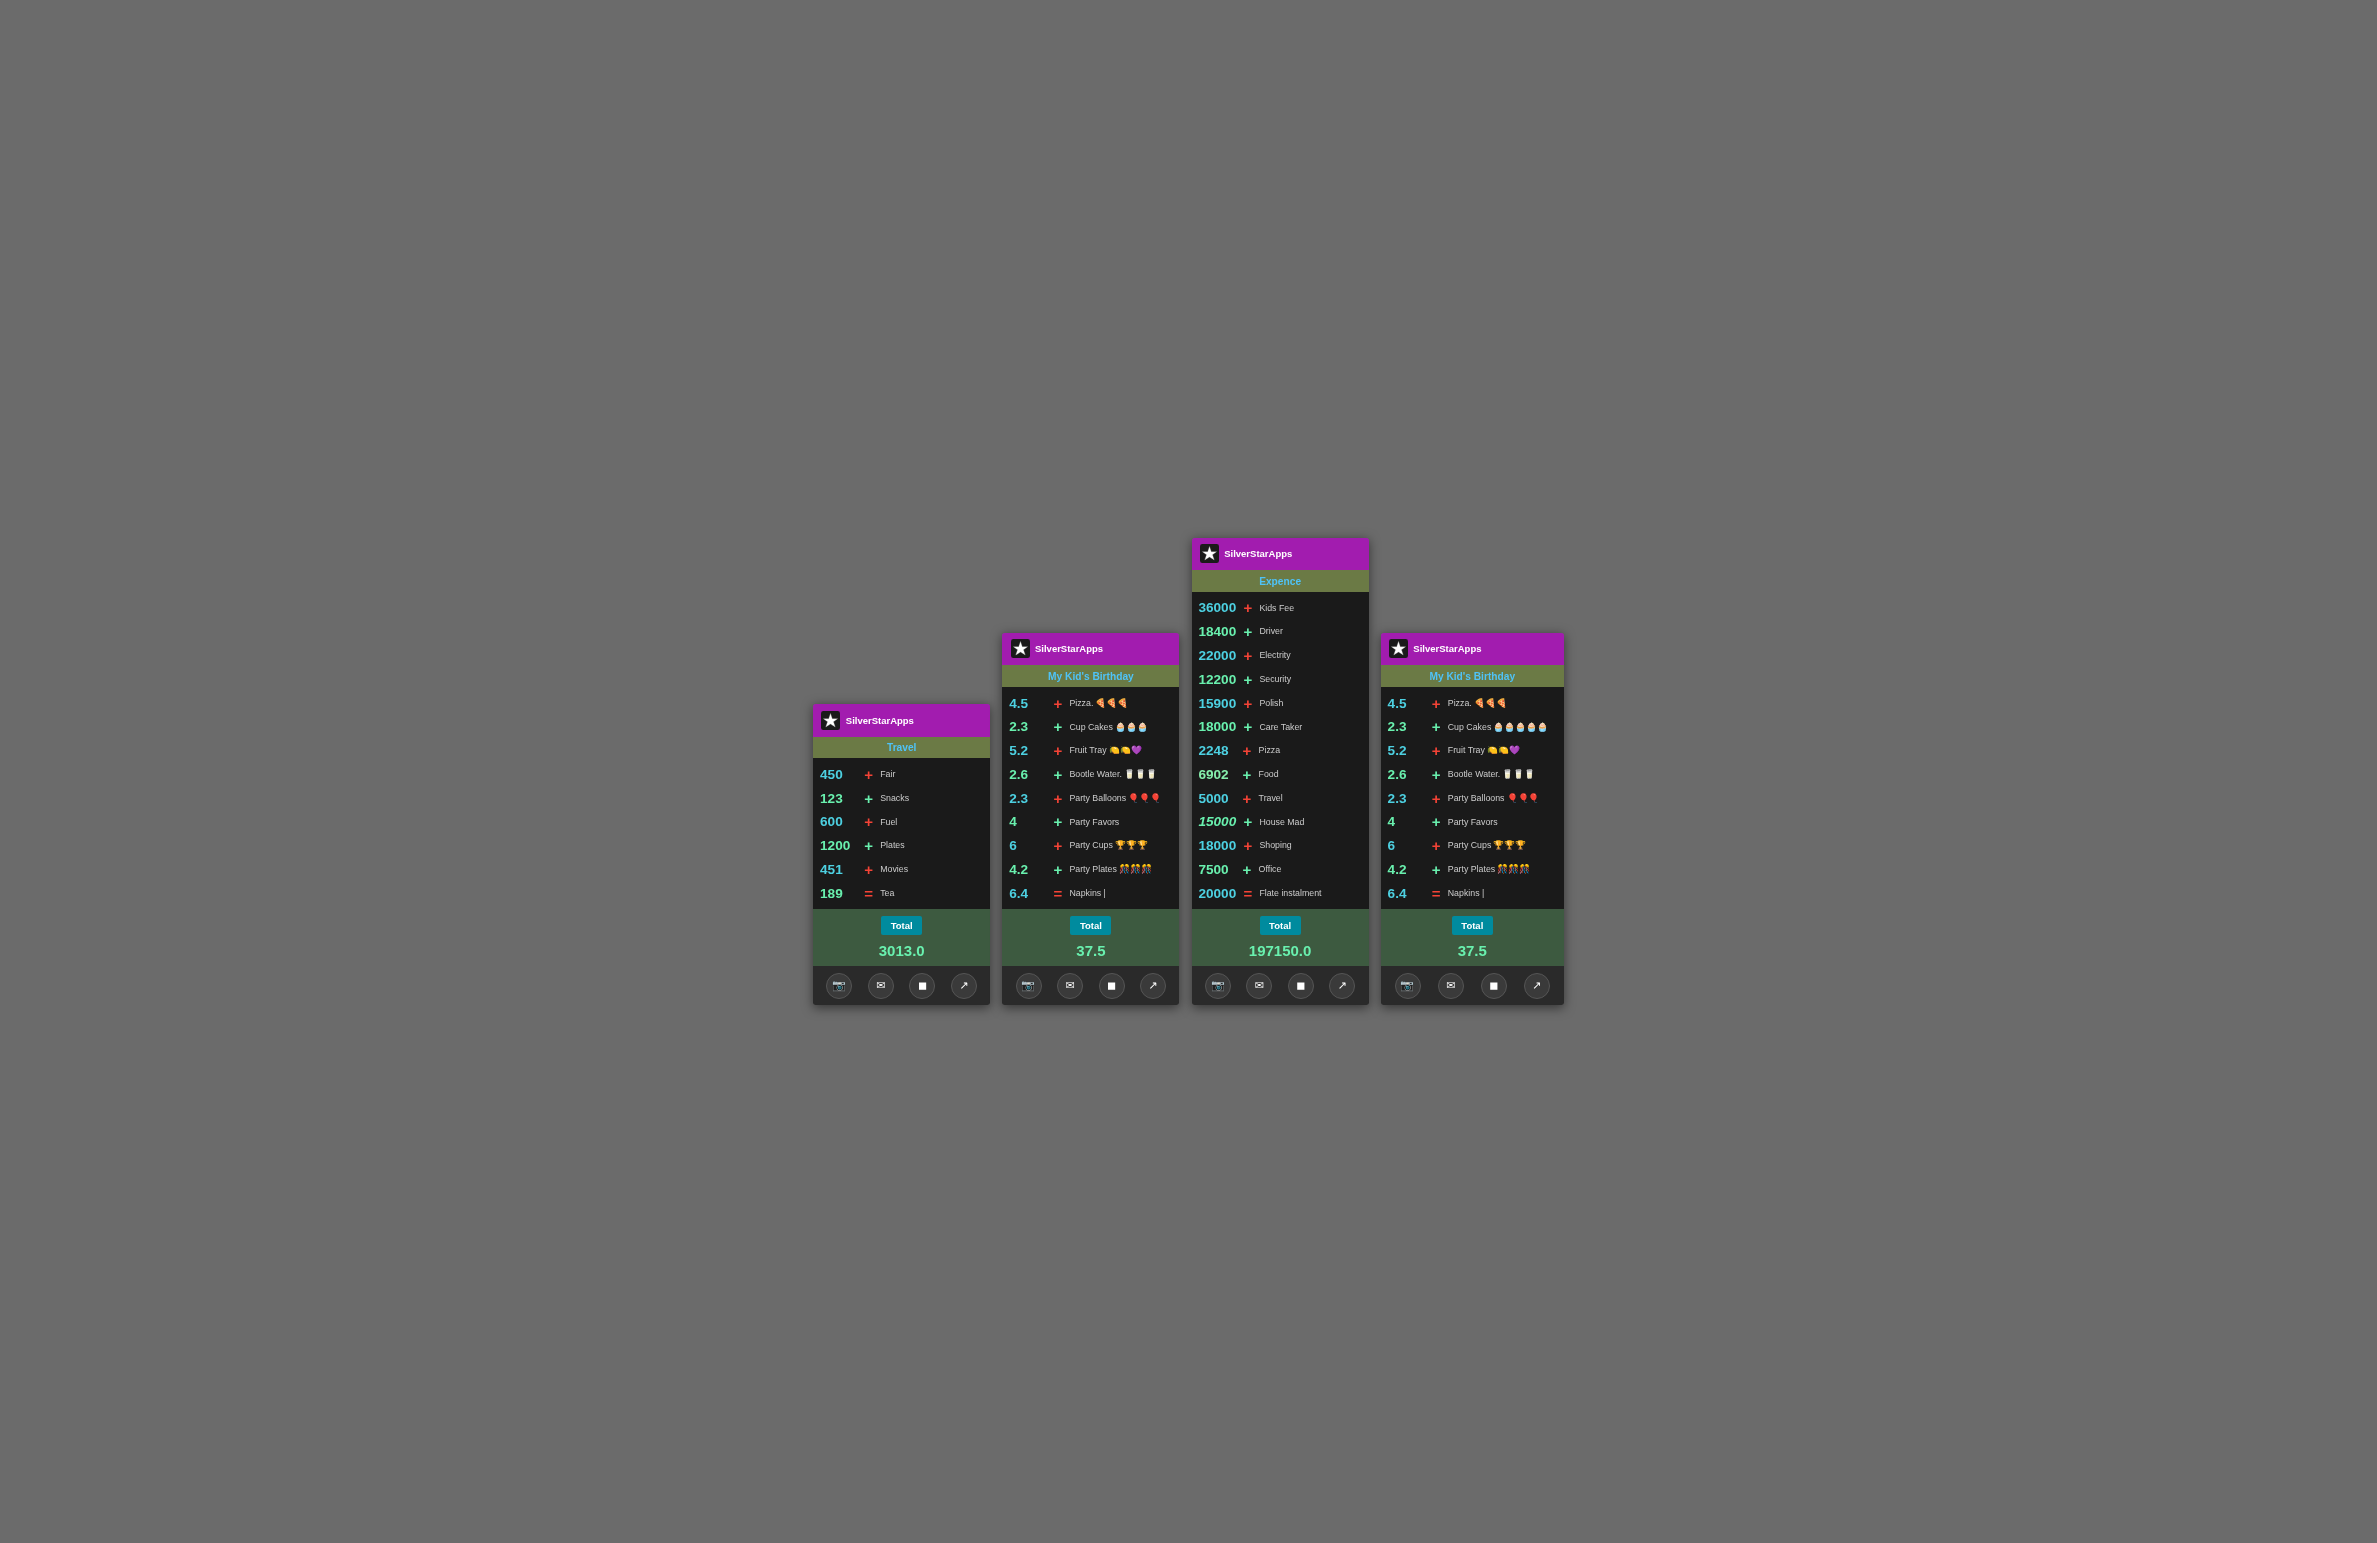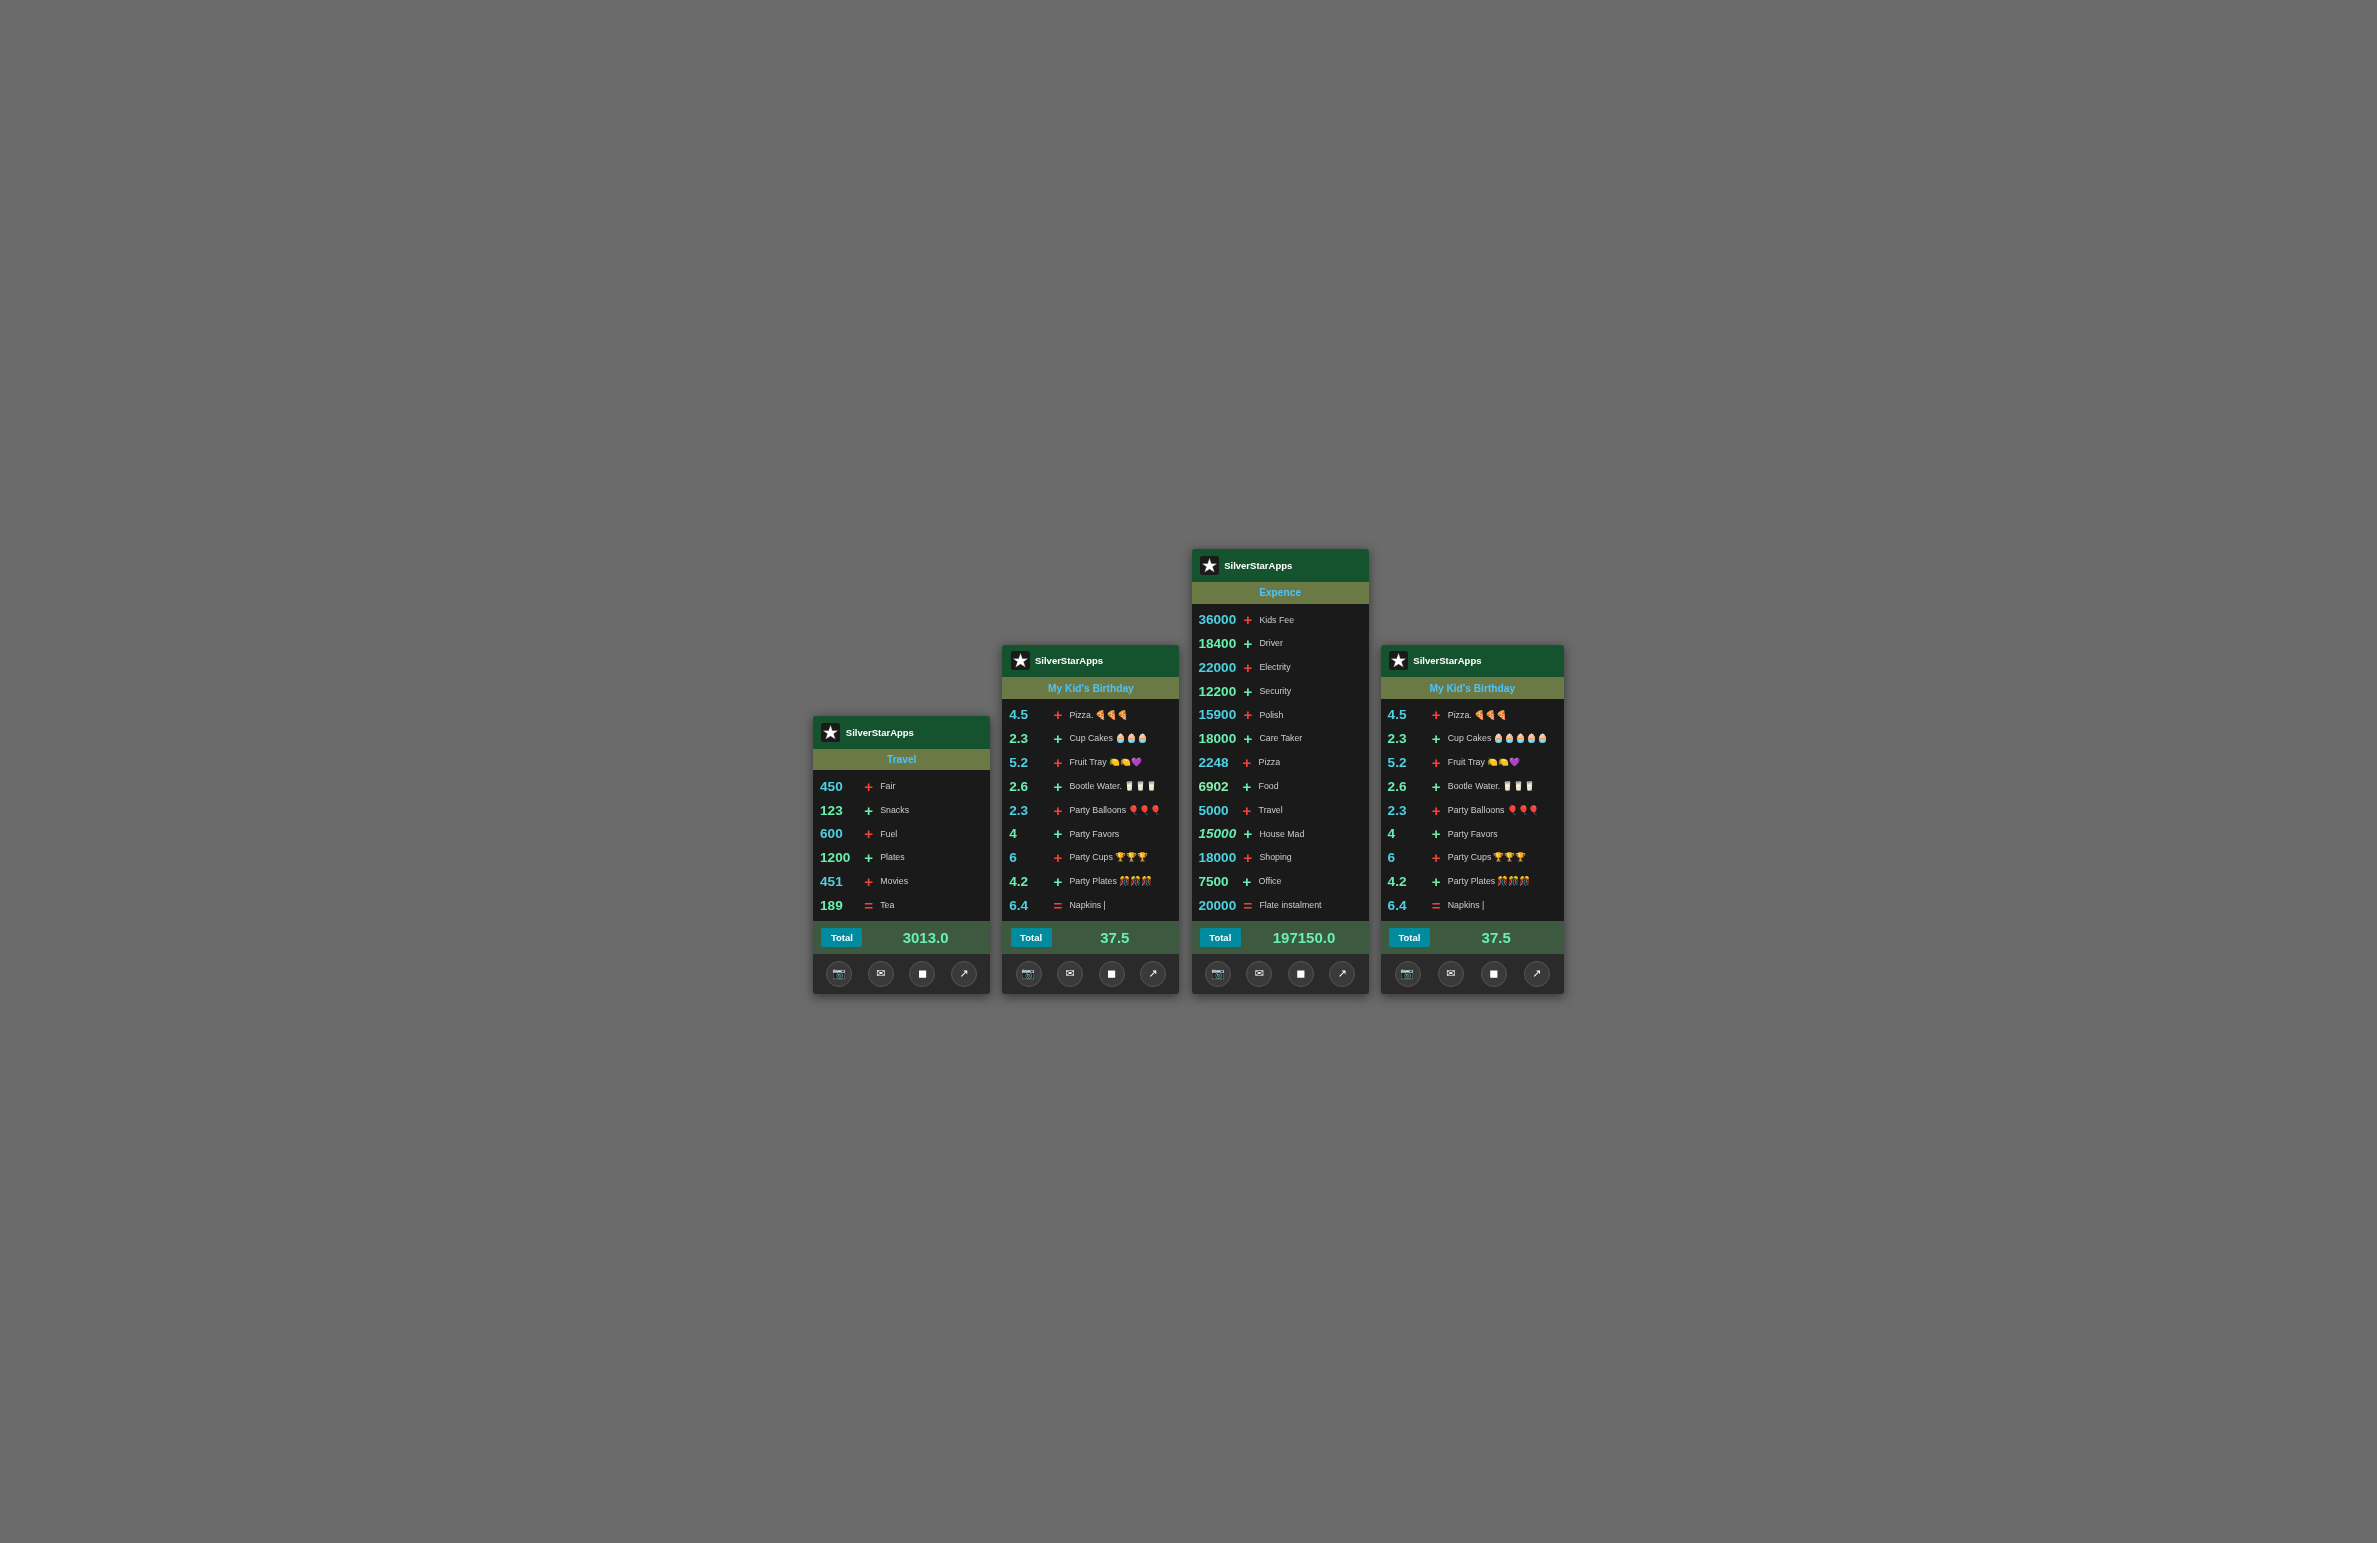--- a/index.html
+++ b/index.html
@@ -18,21 +18,21 @@
       gap: 12.2px;
     }
     .panel {
       border-radius: 2.7px;
       overflow: hidden;
       display: flex;
       flex-direction: column;
       box-shadow: 0 2.7px 11px rgba(0,0,0,0.5);
     }
     .panel-header {
-      background: #14532d;
+      background: #a21caf;
       padding: 6.8px 8.2px;
       display: flex;
       align-items: center;
       gap: 5.4px;
     }
     .star-icon {
       width: 19px;
       height: 19px;
       flex-shrink: 0;
     }
@@ -78,20 +78,21 @@
       color: #cccccc;
       flex: 1;
       line-height: 1.2;
     }
     .panel-footer {
       background: #3d5a40;
       display: flex;
       align-items: center;
       padding: 6.8px 8.2px;
       gap: 6.8px;
+      flex-direction: column;
     }
     .footer-total-label {
       background: #008b9e;
       color: white;
       font-size: 9.5px;
       font-weight: bold;
       padding: 4.1px 9.5px;
       border-radius: 2px;
     }
     .footer-total-value {

